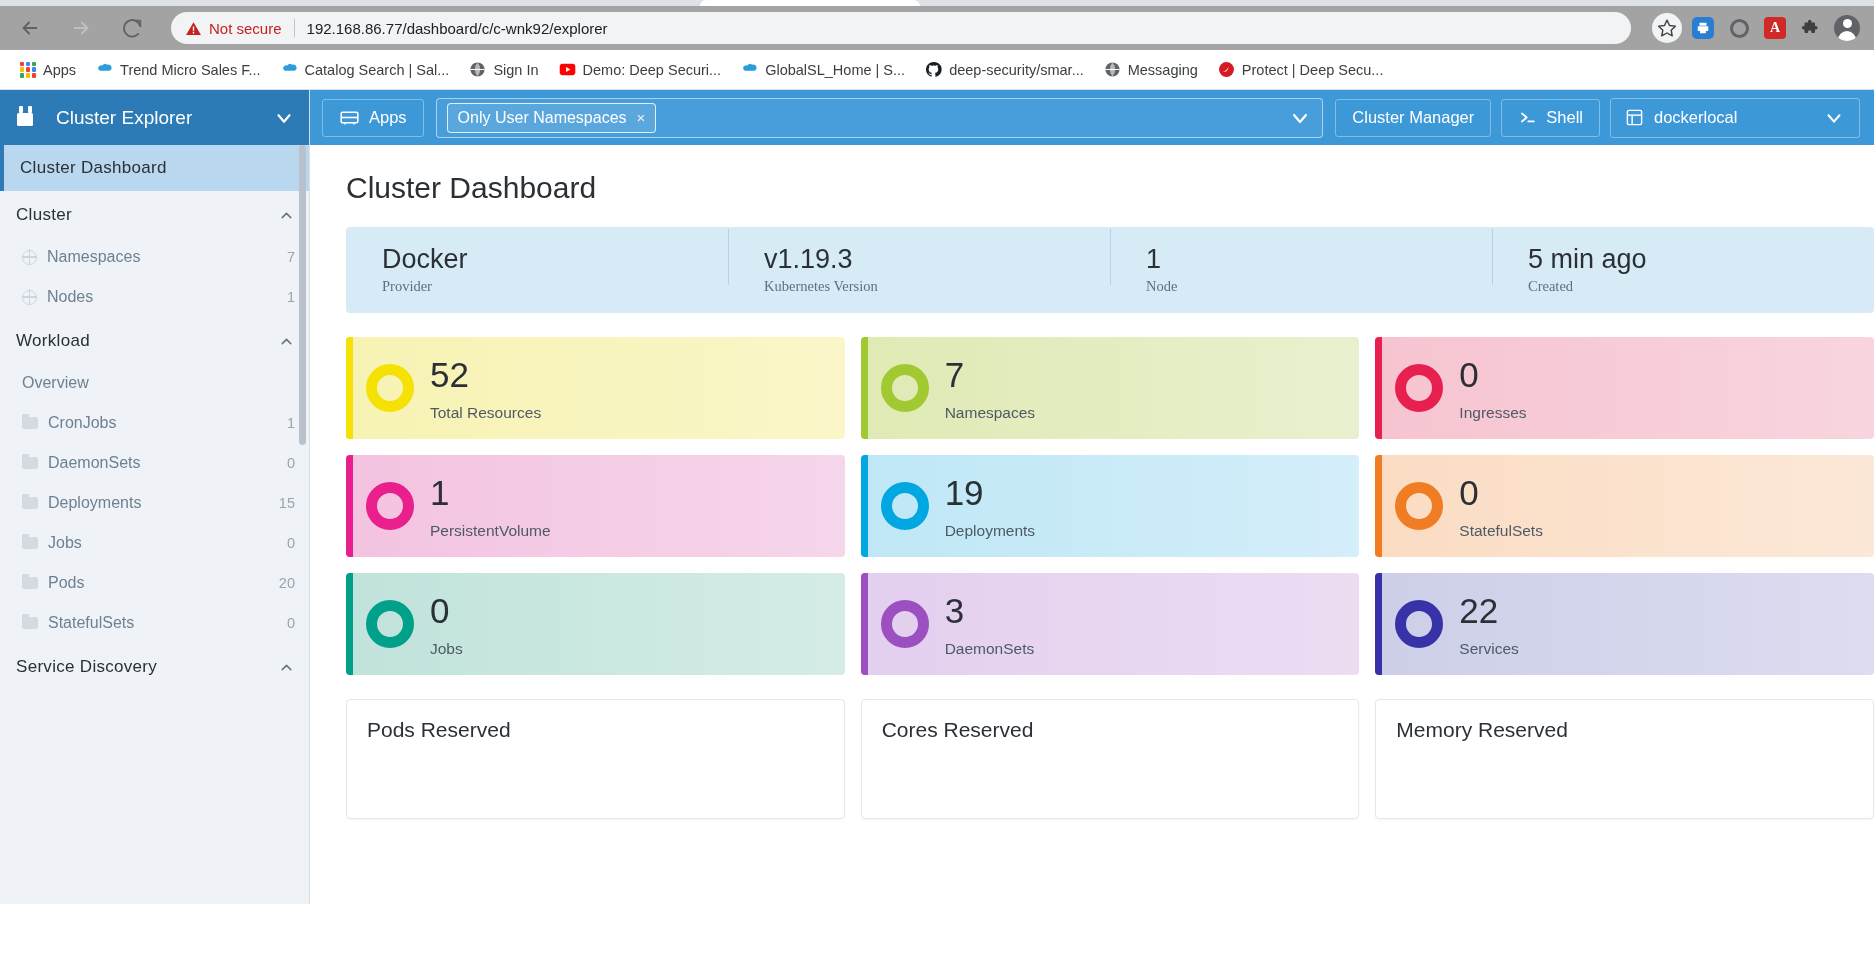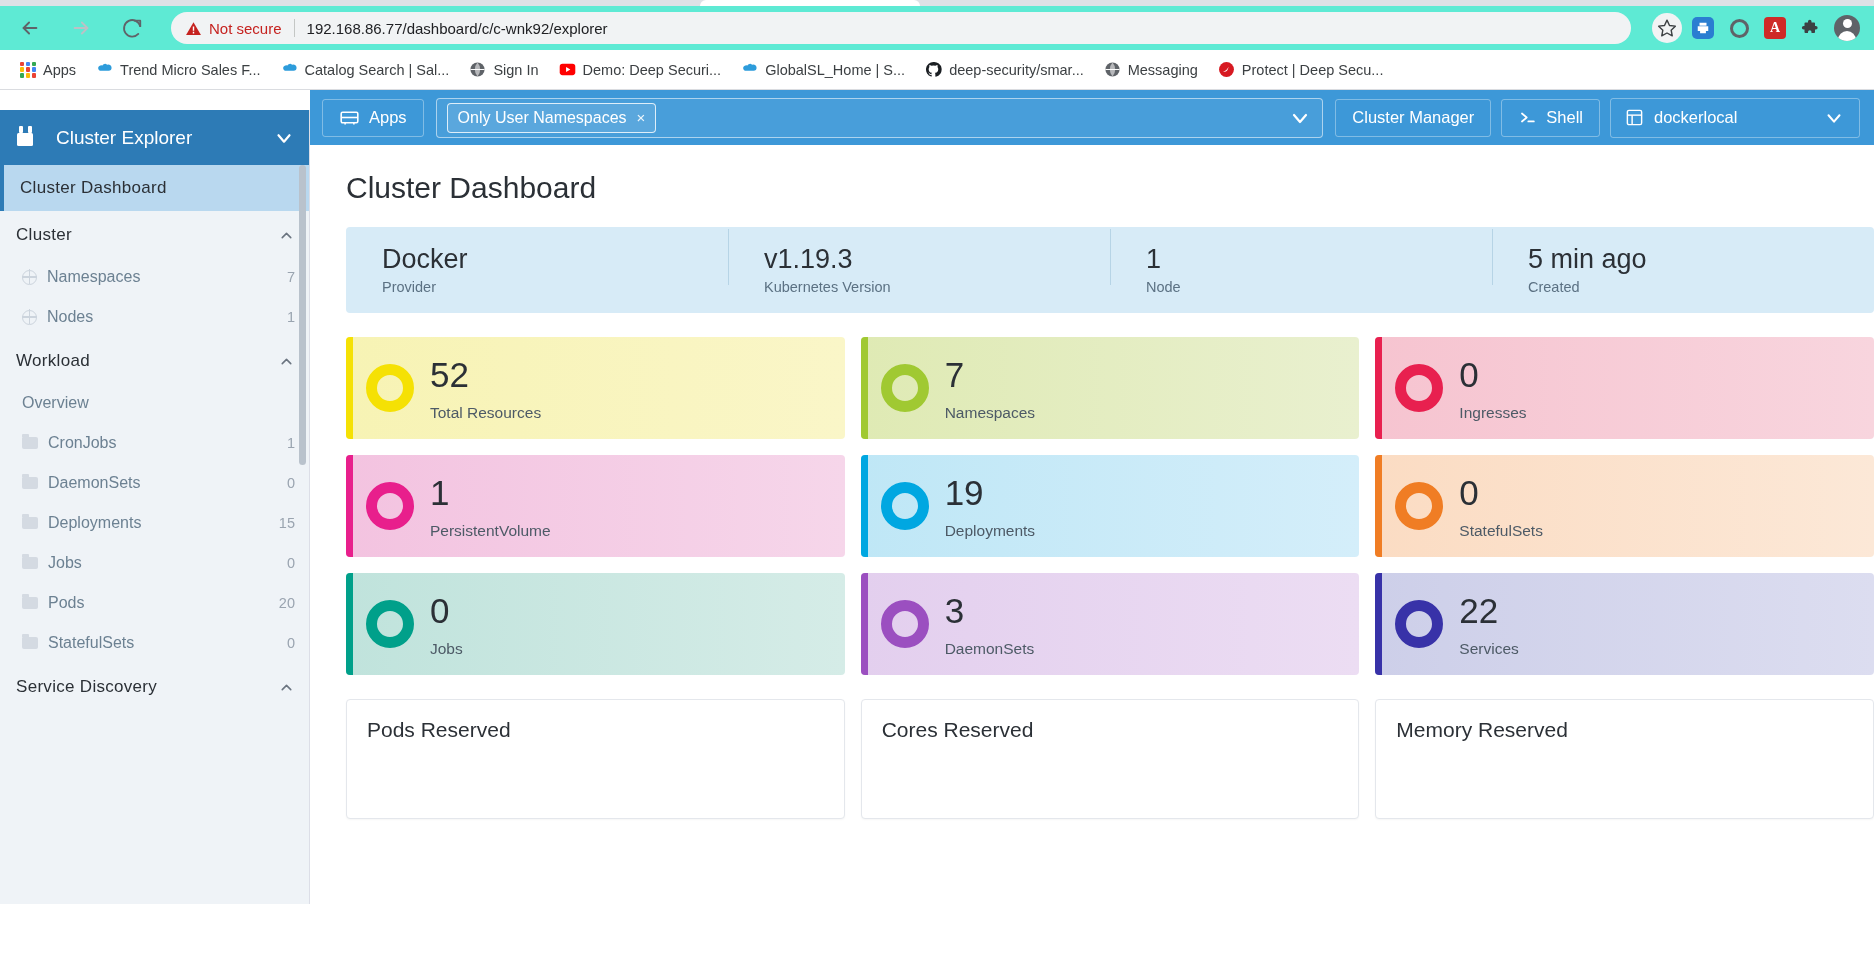--- a/index.html
+++ b/index.html
@@ -15,21 +15,21 @@
   .browser { width: 1874px; background: #ffffff; }
 
   .tabstrip { height: 6px; background: #dee1e6; width: 100%; }
   .tabstrip .fake-tab {
     position: absolute; left: 700px; top: 0; width: 220px; height: 6px;
     background: #ffffff; border-radius: 8px 8px 0 0;
   }
 
   .omnibar {
     height: 44px; display: flex; align-items: center;
-    padding: 0 12px; gap: 15px; background: #5eead4;
+    padding: 0 12px; gap: 15px; background: #a3a3a3;
   }
   .nav-btn {
     width: 36px; height: 36px; border-radius: 50%;
     display: flex; align-items: center; justify-content: center;
     color: #5f6368; flex: none;
   }
   .nav-btn.disabled { color: #bdc1c6; }
   .nav-btn svg { display: block; }
 
   .urlbox {
@@ -93,21 +93,21 @@
   }
   .apps-grid i { display:block; border-radius: 1px; }
   .fav { width: 17px; height: 17px; flex:none; display:block; }
   .fav-heart { color: #2d9cdb; }
 
   
   .app { display: flex; height: 814px; width: 1874px; }
 
   
   .sidebar { width: 310px; flex: none; display: flex; flex-direction: column;
-    background: #eff3f7; border-right: 1px solid #dcdee7; margin-top: 20px; }
+    background: #eff3f7; border-right: 1px solid #dcdee7; }
 
   .brandbar {
     height: 55px; background: #2d7bb6; display: flex; align-items: center;
     padding: 0 14px; gap: 12px; flex: none;
   }
   .logo-mark { width: 30px; height: 28px; position: relative; flex:none; }
   .brand-title { color: #fff; font-size: 19px; flex: 1; }
   .chev-white { color: #fff; display:block; }
 
   .jump-wrap { padding: 14px 12px 10px 12px; }
@@ -220,21 +220,21 @@
     display: flex; align-items: center; margin-right: 0px;
   }
   .infocell {
     flex: 1; padding-left: 36px; position: relative;
   }
   .infocell + .infocell::before {
     content:""; position: absolute; left: 0; top: -16px; height: 56px;
     width: 1px; background: #b6d4e6;
   }
   .infocell .big { font-size: 27px; color: #2b3036; line-height: 1.1; }
-  .infocell .small { font-size: 14.5px; color: #5b7183; margin-top: 4px; }
+  .infocell .small { font-size: 14.5px; color: #5b7183; margin-top: 4px; font-family: Liberation Serif, serif; }
 
   .cardgrid {
     display: grid; grid-template-columns: repeat(3, 1fr);
     gap: 16px; margin-top: 24px;
   }
   .ccard {
     height: 102px; border-radius: 4px; position: relative;
     display: flex; align-items: center; padding-left: 20px;
     overflow: hidden;
   }

